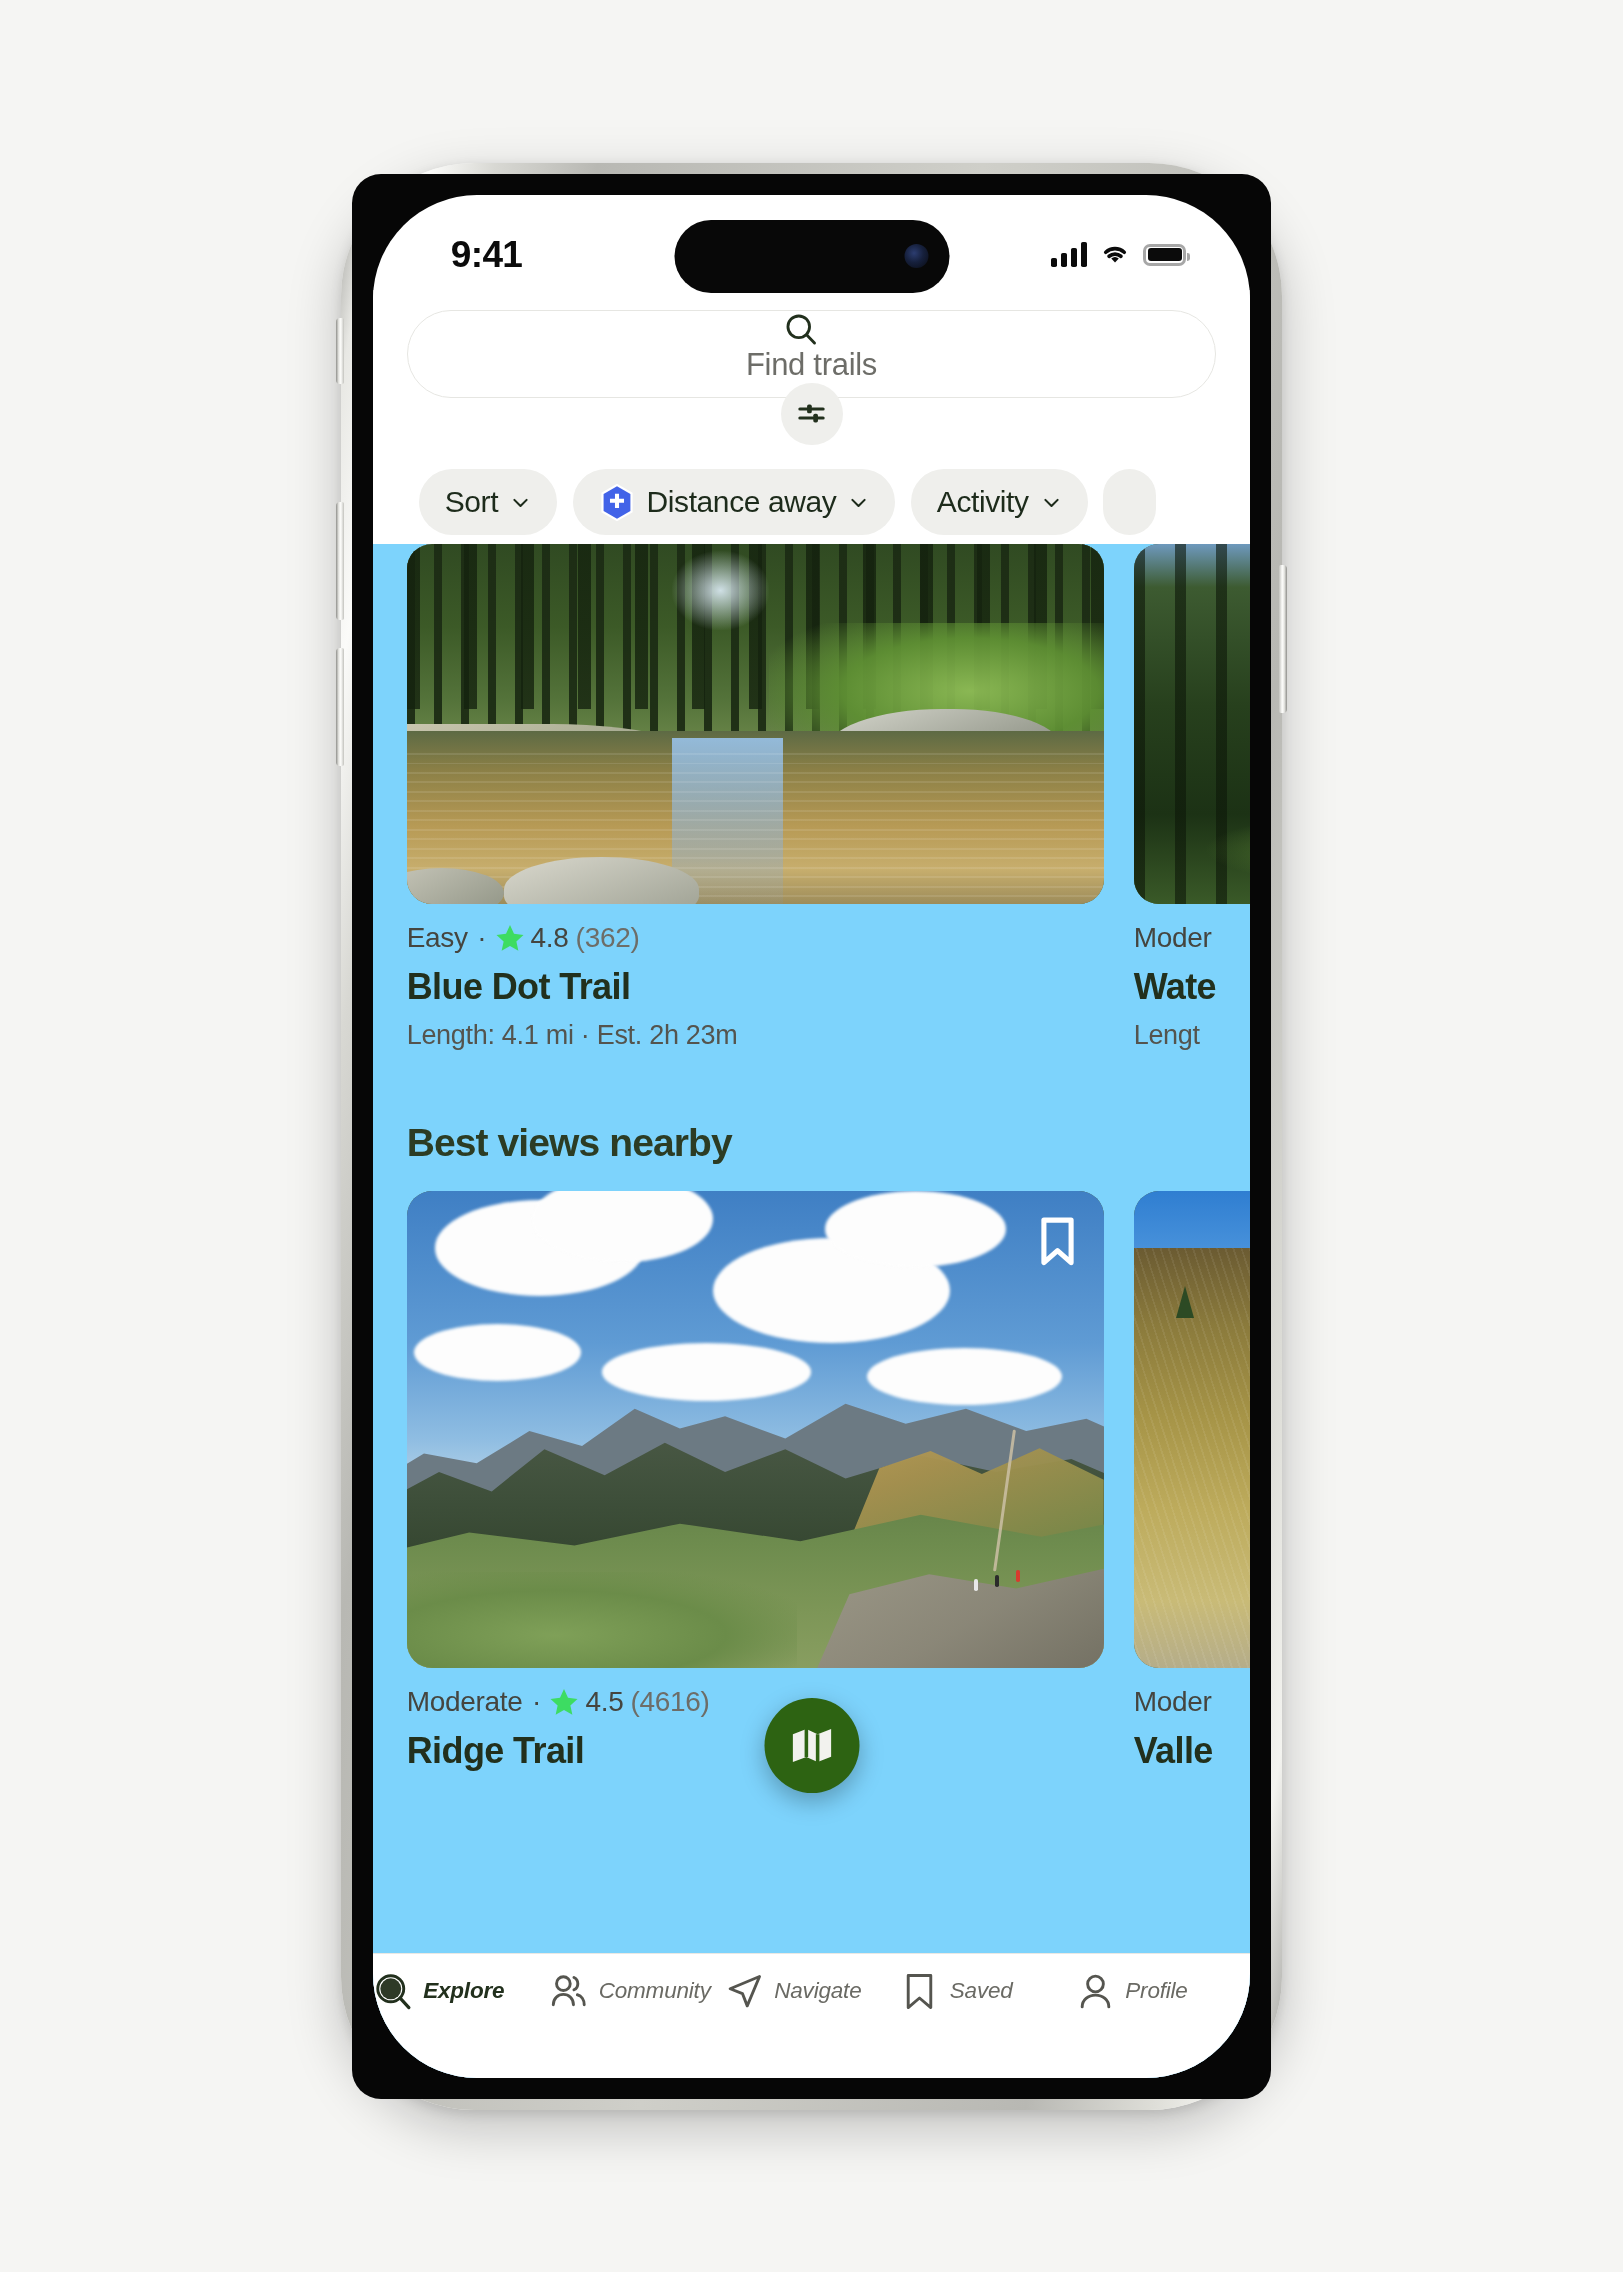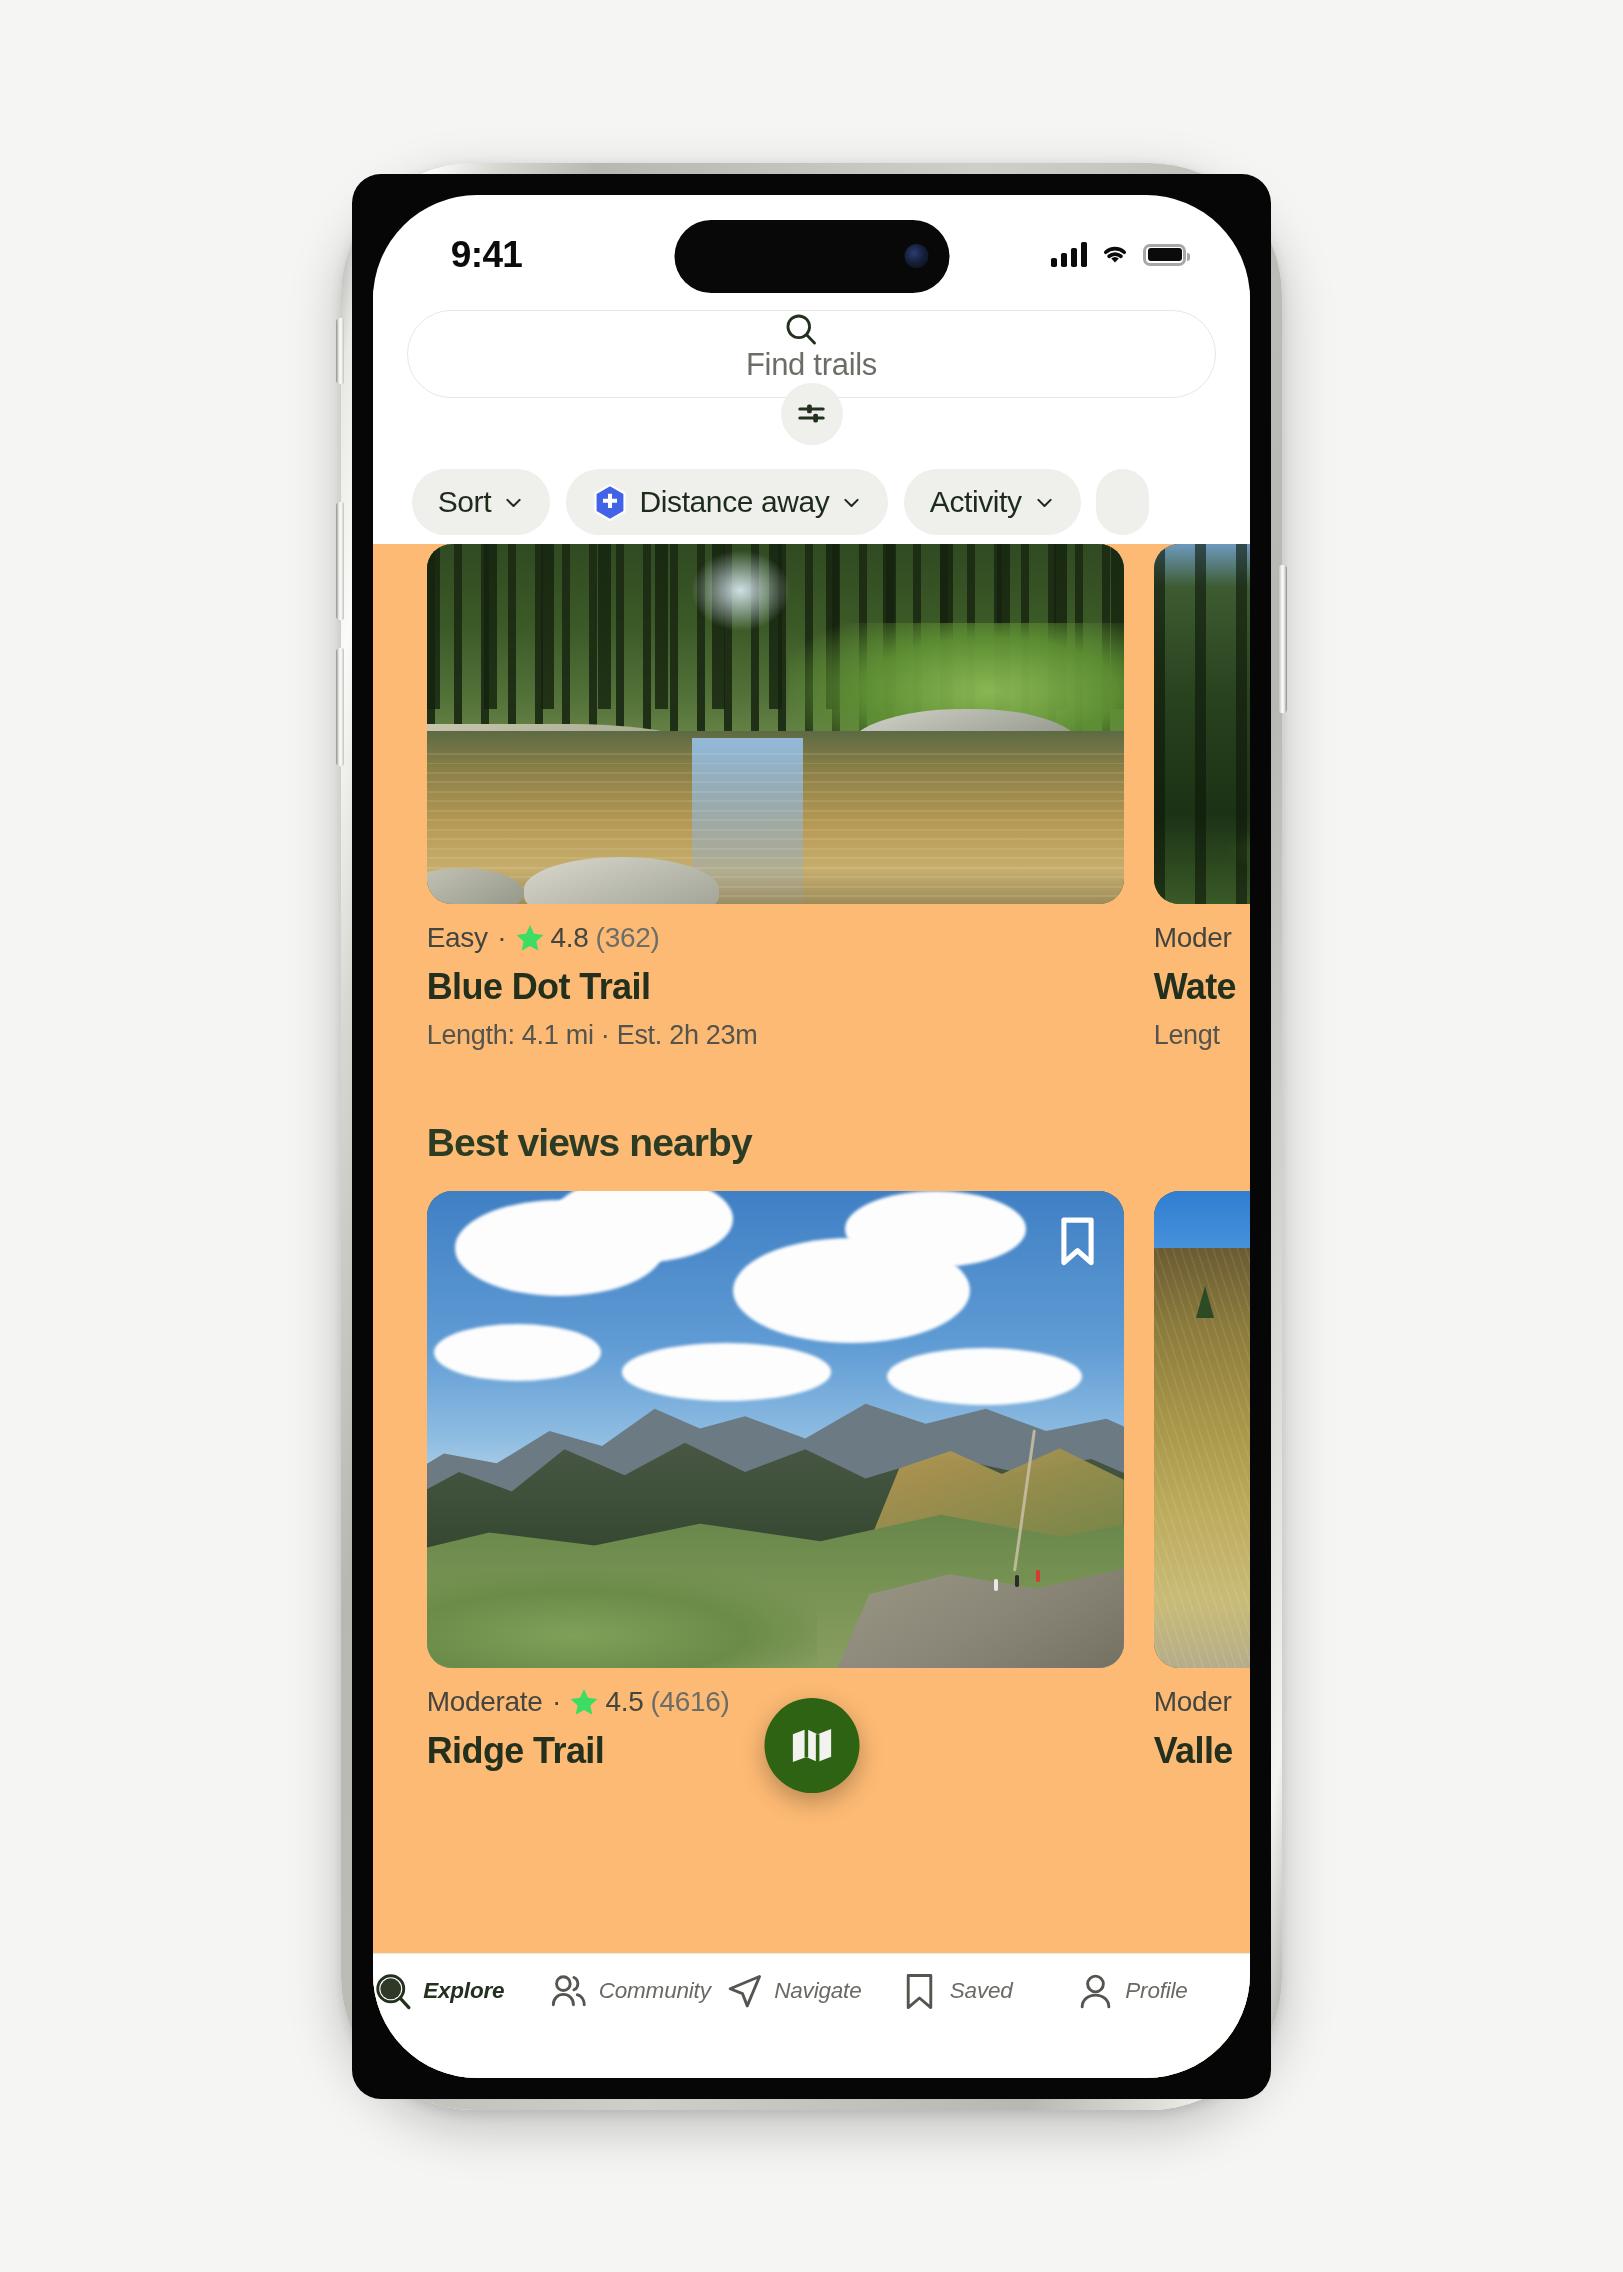--- a/index.html
+++ b/index.html
@@ -108,39 +108,39 @@
   }
   #filter-button {
     width: 62px; height: 62px; border-radius: 50%;
     background: #efefec; display: flex; align-items: center; justify-content: center;
     flex: none;
   }
   #filter-icon { width: 31px; height: 31px; }
 
   
   #chip-row {
-    position: absolute; left: 5px; top: 266px; width: 100%;
+    position: absolute; left: 12px; top: 266px; width: 100%;
     padding: 0 0 0 34px; z-index: 30; background: #fff;
     display: flex; align-items: center; gap: 15.4px;
     height: 83px; overflow: hidden;
   }
   .chip {
     height: 66px; border-radius: 33px; background: #efefec;
     display: flex; align-items: center; gap: 12px;
     padding: 0 26px; flex: none; white-space: nowrap;
   }
   .chip-label { font-size: 30px; color: #1d2b1b; letter-spacing: -0.4px; }
   .chip-caret { width: 21px; height: 21px; flex: none; }
   .chip-hex { width: 36px; height: 39px; flex: none; }
   #chip-overflow { width: 53px; }
 
   
   #content {
     position: absolute; left: 0; top: 349px; right: 0; bottom: 0;
-    background: #fdba74; overflow: hidden; padding-left: 20px;
+    background: #7dd3fc; overflow: hidden;
   }
   .row { display: flex; gap: 30px; padding-left: 34px; }
 
   .card { flex: none; width: 697px; }
   .card-photo {
     position: relative; width: 100%; border-radius: 25px; overflow: hidden;
     background: #4b5f3c;
   }
   .h-trail-photo { height: 360px; }
   .h-view-photo  { height: 477px; }

